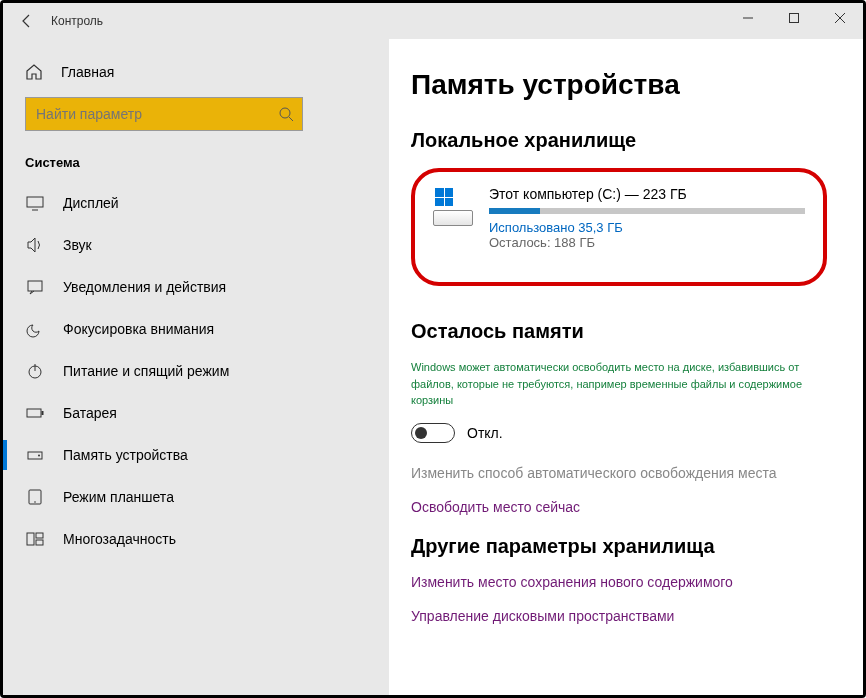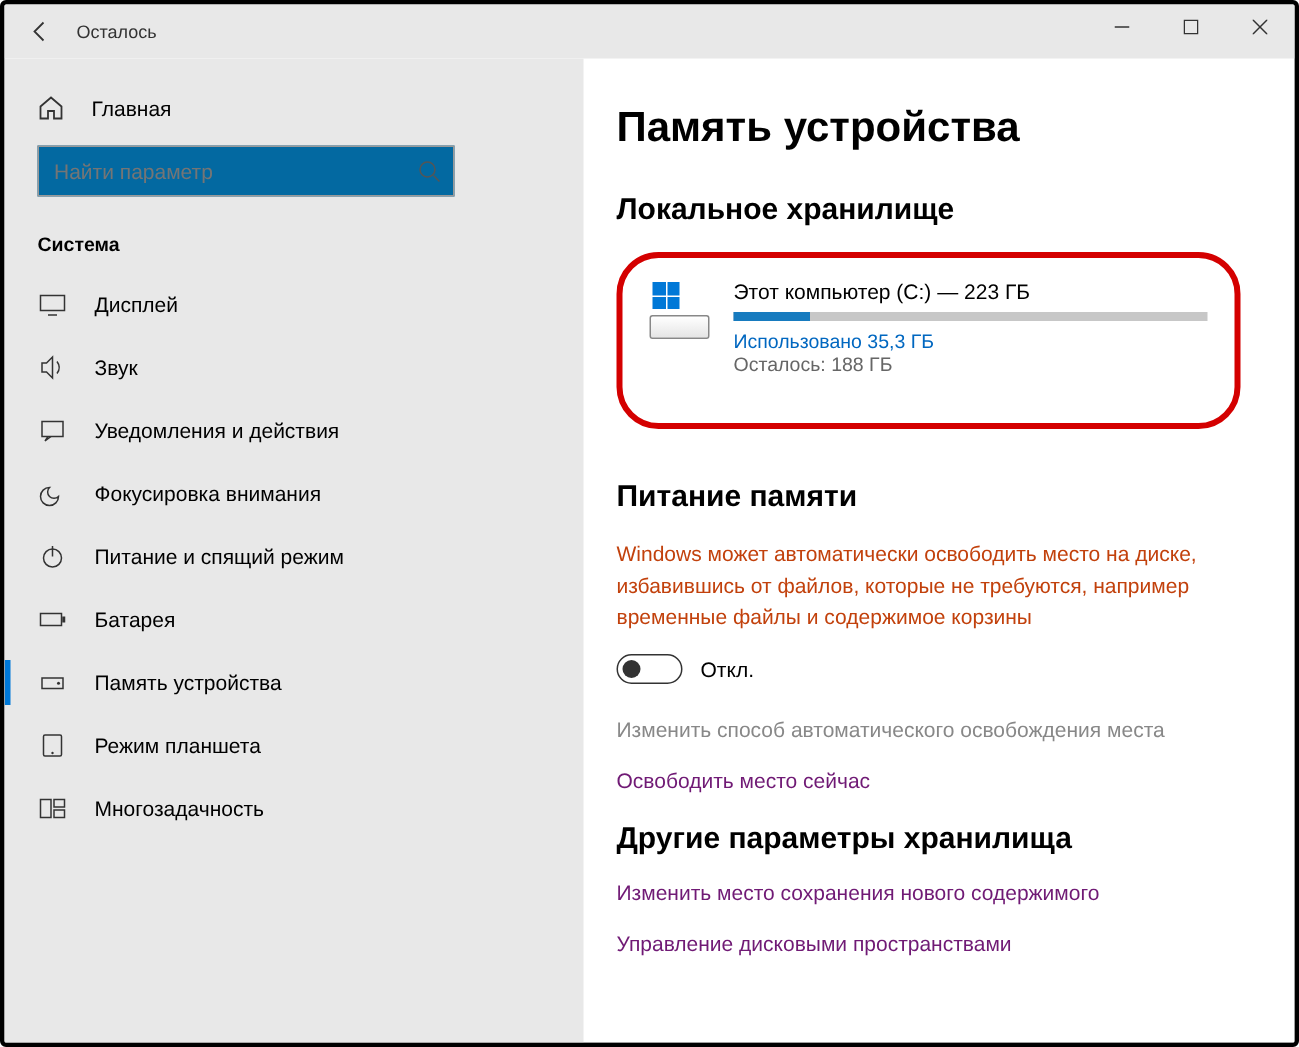--- a/index.html
+++ b/index.html
@@ -11,21 +11,21 @@
   .titlebar .back { width: 48px; display:flex; align-items:center; justify-content:center; }
   .titlebar .title { font-size: 12px; color: #333; }
   .win-controls { position: absolute; right: 0; top: 0; display: flex; }
   .win-btn { width: 46px; height: 30px; display:flex; align-items:center; justify-content:center; }
 
   .body { flex: 1; display: flex; overflow: hidden; }
 
   .sidebar { width: 386px; background: #e8e8e8; padding: 14px 0 0 0; display:flex; flex-direction:column; overflow:hidden; }
   .home-row { display:flex; align-items:center; padding: 10px 16px 10px 22px; gap: 18px; font-size: 14px; }
   .search-wrap { padding: 6px 16px 14px 22px; }
-  .search { width: 278px; height: 34px; border: 1px solid #999; background:#0369a1; position:relative; display:flex; align-items:center; }
+  .search { width: 278px; height: 34px; border: 1px solid #999; background:#eab308; position:relative; display:flex; align-items:center; }
   .search input { border:none; outline:none; width: 240px; font-size: 14px; padding: 0 10px; background:transparent; }
   .search .sicon { position:absolute; right:8px; }
 
   .section-label { font-size: 13px; font-weight: 600; padding: 10px 22px 12px; color:#000; }
 
   .nav { display:flex; flex-direction:column; }
   .nav-item { display:flex; align-items:center; gap: 18px; padding: 12px 16px 12px 22px; font-size: 14px; cursor:pointer; position:relative; }
   .nav-item.active::before { content:""; position:absolute; left:0; top:6px; bottom:6px; width:4px; background:#0078d7; }
   .nav-item .icon { width: 20px; display:flex; justify-content:center; }
 
@@ -40,21 +40,21 @@
   .drive-icon .win { position:absolute; top:2px; left:2px; width:18px; height:18px; display:grid; grid-template-columns:1fr 1fr; grid-template-rows:1fr 1fr; gap:1px; }
   .drive-icon .win span { background:#0078d7; }
   .drive-info { flex:1; }
   .drive-name { font-size: 14px; margin-bottom: 6px; }
   .bar { height: 6px; background:#c7c7c7; position:relative; margin-bottom: 6px; }
   .bar-fill { position:absolute; left:0; top:0; bottom:0; width:16%; background:#177bbf; }
   .drive-stats { display:flex; justify-content:space-between; font-size:13px;flex-direction:column; }
   .link-text { color:#0067c0; }
   .muted { color:#666; }
 
-  .desc { font-size: 14px; line-height: 1.5; color:#c2410c; margin-bottom: 14px; max-width: 420px; }
+  .desc { font-size: 11px; line-height: 1.5; color:#15803d; margin-bottom: 14px; max-width: 420px; }
 
   .toggle-row { display:flex; align-items:center; gap: 12px; margin-bottom: 22px; }
   .toggle { width: 44px; height: 20px; border:1px solid #333; border-radius: 10px; position:relative; background:#fff; }
   .toggle .knob { position:absolute; left:3px; top:3px; width:12px; height:12px; border-radius:50%; background:#333; }
   .toggle-label { font-size: 14px; }
 
   .action-link { font-size: 14px; color:#701a75; margin-bottom: 18px; display:block; }
   .action-link.disabled { color:#888; }
 
   svg { display:block; }
@@ -64,21 +64,21 @@
 
 <div class="frame">
 <div class="window">
 
   <div class="titlebar">
     <div class="back">
       <svg width="16" height="16" viewBox="0 0 16 16">
             <path d="M10 2 L4 8 L10 14" stroke="#333" stroke-width="1.2" fill="none"></path>
           </svg>
     </div>
-    <div class="title">Осталось</div>
+    <div class="title">Контроль</div>
     <div class="win-controls">
       <div class="win-btn">
             <svg width="10" height="10">
               <line x1="0" y1="5" x2="10" y2="5" stroke="#333"></line>
             </svg>
           </div>
       <div class="win-btn">
             <svg width="10" height="10">
               <rect x="0.5" y="0.5" width="9" height="9" stroke="#333" fill="none"></rect>
             </svg>
@@ -224,21 +224,21 @@
                   <div class="bar-fill"></div>
                 </div>
             <div class="drive-stats">
               <span class="link-text">Использовано 35,3 ГБ</span>
               <span class="muted">Осталось: 188 ГБ</span>
             </div>
           </div>
         </div>
       </div>
 
-      <h2 class="section-title">Питание памяти</h2>
+      <h2 class="section-title">Осталось памяти</h2>
       <p class="desc">Windows может автоматически освободить место на диске, избавившись от файлов, которые не требуются, например временные файлы и содержимое корзины</p>
 
       <div class="toggle-row">
         <div class="toggle">
               <div class="knob"></div>
             </div>
         <span class="toggle-label">Откл.</span>
       </div>
 
       <span class="action-link disabled">Изменить способ автоматического освобождения места</span>

